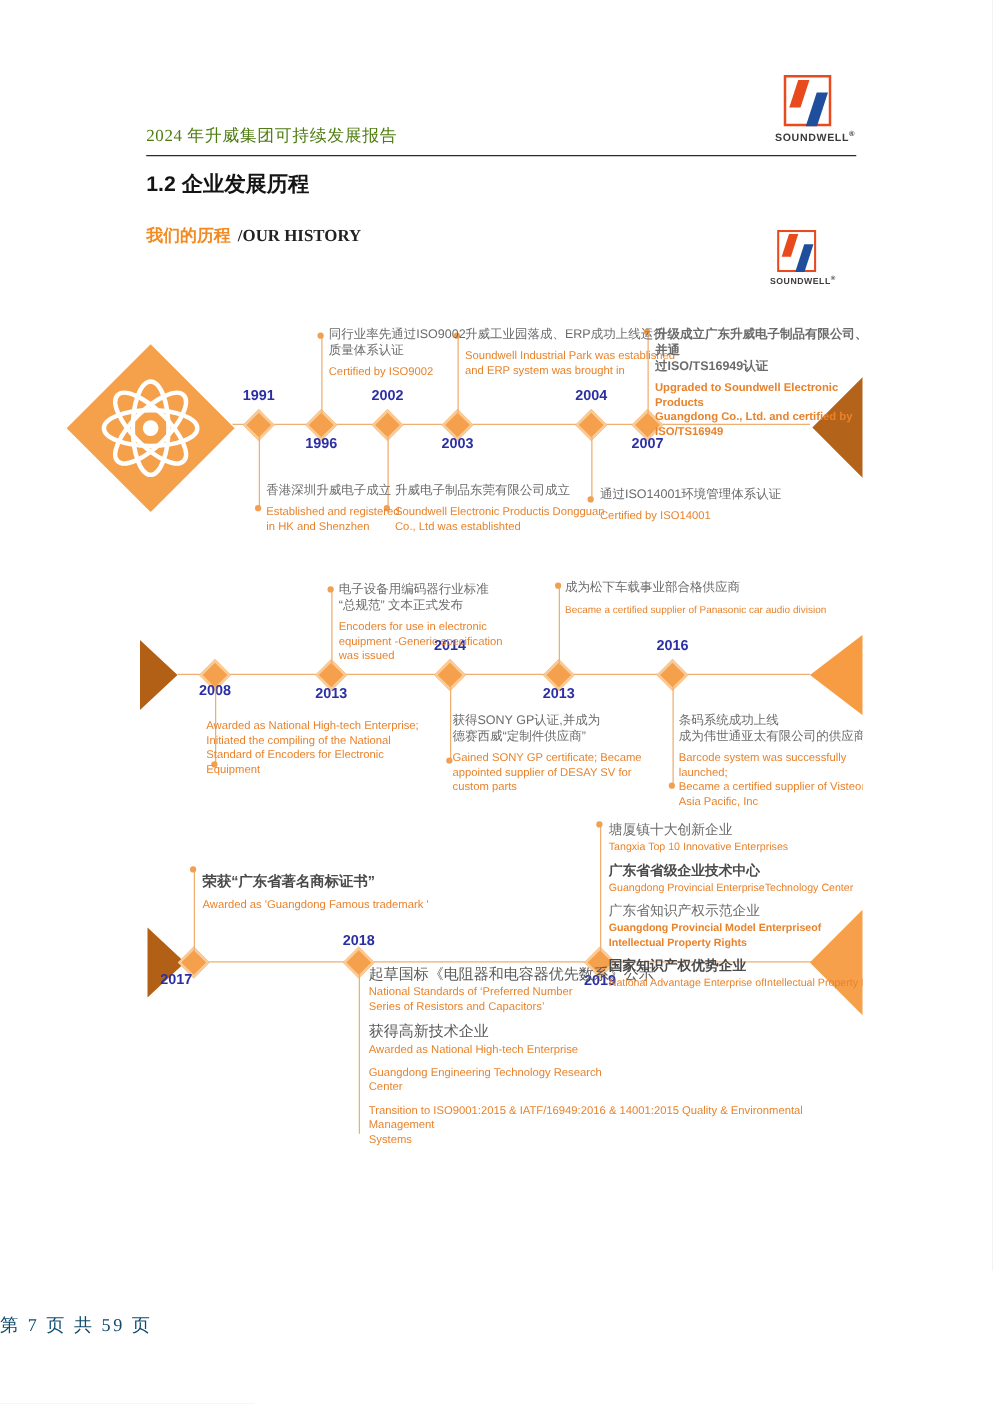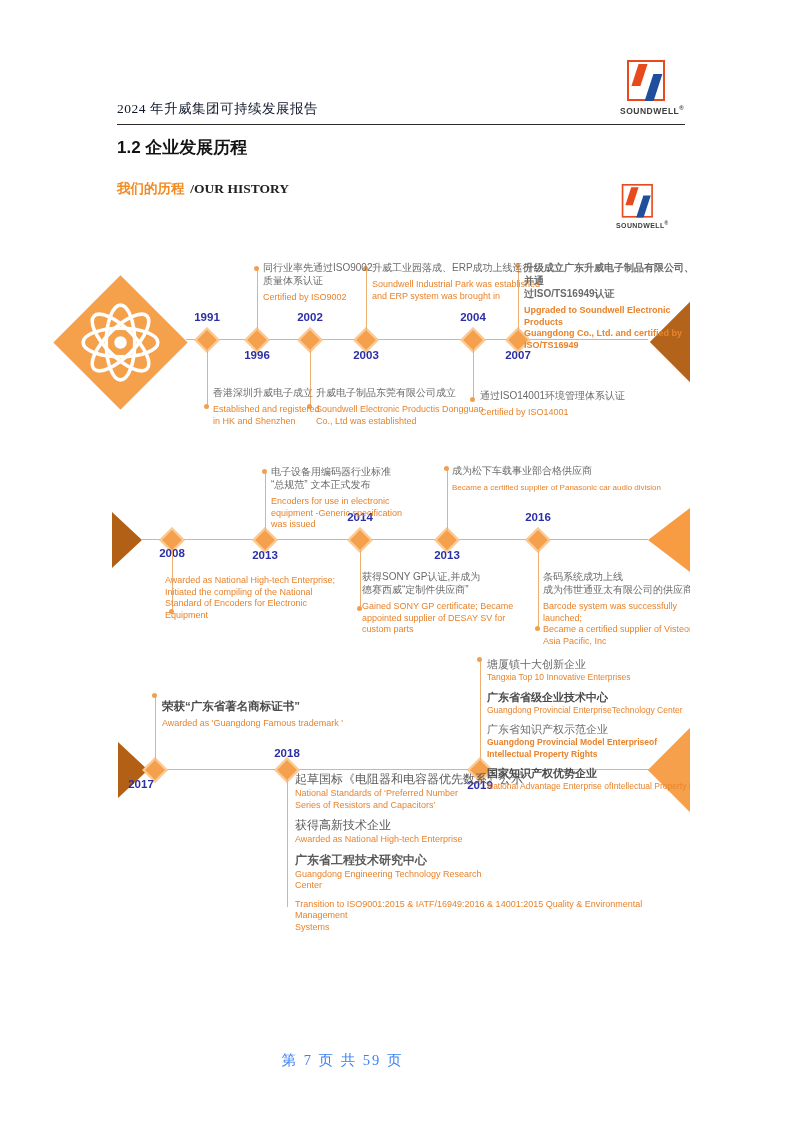--- a/index.html
+++ b/index.html
@@ -2,21 +2,21 @@
 <html><head>
 <meta charset="utf-8">
 <style>
   html,body{margin:0;padding:0;background:#e9e9e9;}
   .page{position:relative;width:794px;height:1123px;background:#ffffff;margin:0 auto;
         font-family:"Liberation Sans","DejaVu Sans",sans-serif;overflow:hidden;}
   .abs{position:absolute;}
 
   
   .report-title{position:absolute;left:117px;top:100px;font-family:"Liberation Serif","DejaVu Serif",serif;
-                font-size:13.5px;color:#0f172a;letter-spacing:.5px;}
+                font-size:13.5px;color:#4d7c0f;letter-spacing:.5px;}
   .header-rule{position:absolute;left:117px;top:124px;width:568px;height:1px;background:#2b2b2b;}
   .section-title{position:absolute;left:117px;top:136px;font-size:17px;font-weight:bold;color:#141414;}
   .subtitle{position:absolute;left:117px;top:180px;font-size:13.5px;}
   .sub-cn{color:#F28A21;font-weight:bold;}
   .sub-en{font-family:"Liberation Serif","DejaVu Serif",serif;color:#222;font-weight:600;margin-left:2px;}
 
   
   .logo{position:absolute;text-align:center;width:52px;}
   .logo-big{left:620px;top:60px;}
   .logo-small{left:616px;top:184px;transform:scale(.82);transform-origin:top left;}
@@ -47,22 +47,22 @@
   .en{color:#E8832C;font-size:9px;line-height:11.5px;white-space:pre-line;margin-top:5px;}
   .en.sm{font-size:8px;}
   .en.b{font-weight:bold;}
   .item{margin-bottom:7px;}
   .cn.big{font-size:12px;line-height:15px;color:#5a5a5a;}
   .t19 .cn{font-size:11px;line-height:14px;}
   .t19 .en{margin-top:1px;font-size:8.5px;white-space:nowrap;}
   .t19 .item{margin-bottom:6px;}
   .t18 .en{margin-top:1px;}
 
-  .footer{position:absolute;left:0;top:1051px;width:685px;text-align:center;
-          font-family:"Liberation Serif","DejaVu Serif",serif;font-size:14.5px;color:#3b82f6;letter-spacing:2px;}
+  .footer{position:absolute;left:0;top:1051px;width:685px;text-align:left;
+          font-family:"Liberation Serif","DejaVu Serif",serif;font-size:14.5px;color:#0c4a6e;letter-spacing:2px;}
 </style>
 </head>
 <body>
 
 <div class="page">
 
   <div class="report-title">2024 年升威集团可持续发展报告</div>
   <div class="header-rule"></div>
 
   <div class="logo logo-big">
@@ -253,21 +253,20 @@
         <div class="item">
           <div class="cn big">起草国标《电阻器和电容器优先数系》公示</div>
           <div class="en">National Standards of  ‘Preferred Number
 Series of Resistors and Capacitors’</div>
         </div>
         <div class="item">
           <div class="cn big">获得高新技术企业</div>
           <div class="en">Awarded as National High-tech Enterprise</div>
         </div>
         <div class="item">
-          <div class="cn big b">广东省工程技术研究中心</div>
           <div class="en">Guangdong Engineering Technology Research
 Center</div>
         </div>
         <div class="item">
           <div class="en">Transition to ISO9001:2015 &amp; IATF/16949:2016 &amp; 14001:2015 Quality &amp; Environmental Management
 Systems</div>
         </div>
       </div>
 
       <div class="evt t19" style="left:487px;top:657px;width:205px;">

